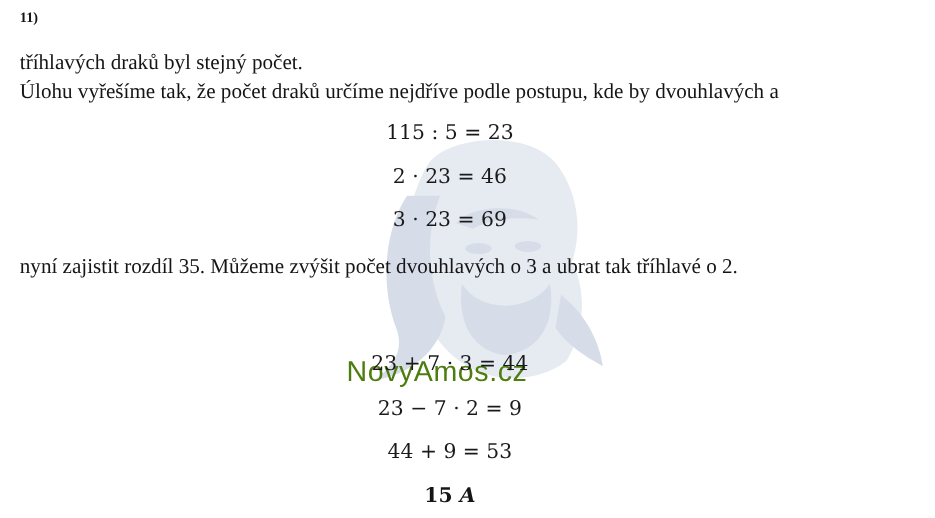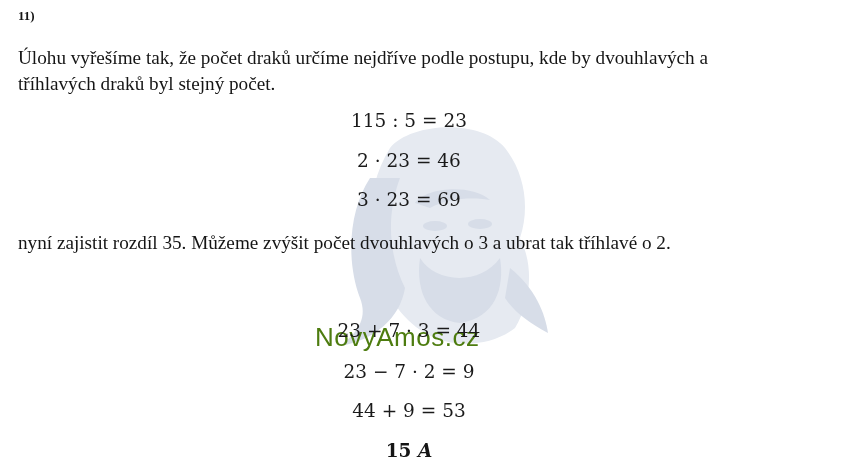--- a/index.html
+++ b/index.html
@@ -90,22 +90,22 @@
     <ellipse cx="150" cy="106" rx="12" ry="5"></ellipse>
     <path d="M90 140 C105 165 150 168 170 140 C175 170 165 200 130 205 C100 202 85 175 90 140 Z"></path>
     <path d="M180 150 C205 170 215 195 218 215 C200 205 185 195 175 180 Z"></path>
   </g>
 </svg>
 <div class="watermark-text">NovyAmos.cz</div>
 
 <div class="abs heading">11)</div>
 
 <div class="abs para p1">
+  <div>tříhlavých draků byl stejný počet.</div>
   <div>Úlohu vyřešíme tak, že počet draků určíme nejdříve podle postupu, kde by dvouhlavých a</div>
-  <div>tříhlavých draků byl stejný počet.</div>
 </div>
 
 <div class="abs eq eq1">115 : 5 = 23</div>
 <div class="abs eq eq2">2 · 23 = 46</div>
 <div class="abs eq eq3">3 · 23 = 69</div>
 
 <div class="abs para p2">
   <div>nyní zajistit rozdíl 35. Můžeme zvýšit počet dvouhlavých o 3 a ubrat tak tříhlavé o 2.</div>
 </div>
 

